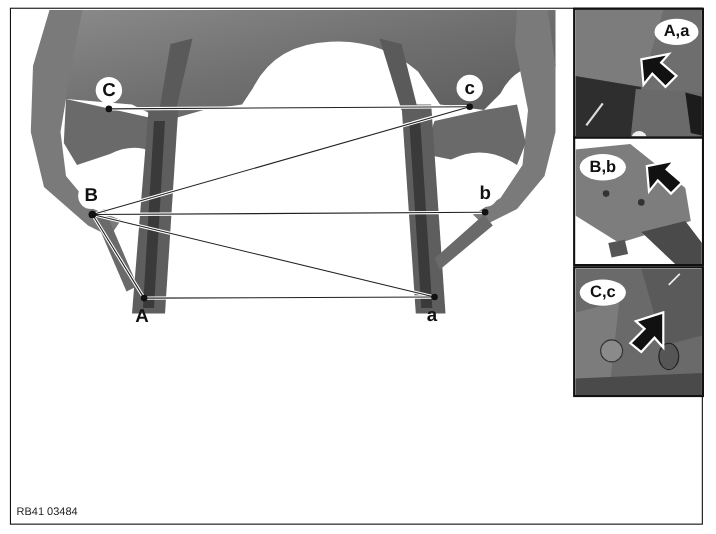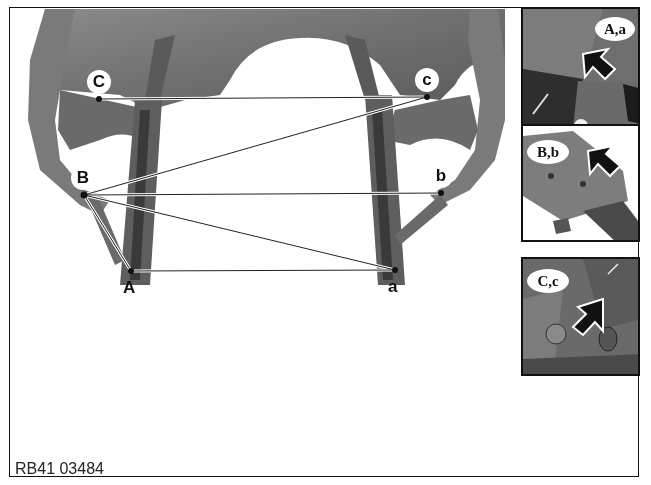--- a/index.html
+++ b/index.html
@@ -1,24 +1,24 @@
 <!DOCTYPE html>
 <html><head>
 <meta charset="utf-8">
 <style>
   html,body{margin:0;padding:0;background:#fff;}
   body{width:651px;height:485px;position:relative;overflow:hidden;font-family:"Liberation Sans",sans-serif;}
   .frame{position:absolute;left:9px;top:7px;width:630px;height:470px;border:1.5px solid #111;box-sizing:border-box;background:#fff;}
   .main-svg{position:absolute;left:0;top:0;}
   .inset{position:absolute;left:521px;width:119px;border:2px solid #111;box-sizing:border-box;overflow:hidden;}
   .inset svg{position:absolute;left:0;top:0;}
-  .inset-label{position:absolute;background:#fff;border-radius:50%;font-weight:bold;font-size:15px;color:#111;text-align:center;line-height:24px;height:24px;font-family:Liberation Serif, serif;}
+  .inset-label{position:absolute;background:#fff;border-radius:50%;font-weight:bold;font-size:15px;color:#111;text-align:center;line-height:24px;height:24px;}
   .callout{position:absolute;width:24px;height:24px;border-radius:50%;background:#fff;font-weight:bold;font-size:17px;color:#111;text-align:center;line-height:24px;}
   .plain-label{position:absolute;font-weight:bold;font-size:17px;color:#111;line-height:18px;}
-  .ref{position:absolute;left:15px;top:460px;font-size:16px;color:#222;}
+  .ref{position:absolute;left:15px;top:460px;font-size:10px;color:#222;}
 </style>
 </head>
 <body>
 
 <div class="frame"></div>
 
 <svg class="main-svg" width="651" height="485" viewBox="0 0 651 485">
   <defs>
     <linearGradient id="metal" x1="0" y1="0" x2="1" y2="1">
       <stop offset="0" stop-color="#8a8a8a"></stop>
@@ -101,21 +101,21 @@
     <path d="M0 10 L50 5 L100 45 L105 75 L40 95 L0 70 Z" fill="#7d7d7d"></path>
     <path d="M60 85 L100 75 L119 100 L119 118 L95 118 Z" fill="#4a4a4a"></path>
     <path d="M30 95 L45 92 L48 105 L33 108 Z" fill="#555"></path>
     <circle cx="28" cy="50" r="3" fill="#333"></circle>
     <circle cx="60" cy="58" r="3" fill="#333"></circle>
     <path d="M65 25 L90 20 L83 28 L97 40 L87 50 L75 38 L67 48 Z" fill="#111" stroke="#fff" stroke-width="2"></path>
   </svg>
   <div class="inset-label" style="left:4px;top:14px;width:42px;">B,b</div>
 </div>
 
-<div class="inset" style="top:257px;height:119px;">
+<div class="inset" style="top:242px;height:119px;">
   <svg width="119" height="119" viewBox="0 0 119 119">
     <rect width="119" height="119" fill="#6a6a6a"></rect>
     <path d="M0 40 L40 30 L30 119 L0 119 Z" fill="#7c7c7c"></path>
     <path d="M60 0 L119 0 L119 60 L80 70 Z" fill="#5a5a5a"></path>
     <path d="M0 100 L119 95 L119 119 L0 119 Z" fill="#4a4a4a"></path>
     <circle cx="33" cy="75" r="10" fill="#8a8a8a" stroke="#333"></circle>
     <ellipse cx="85" cy="80" rx="9" ry="12" fill="#555" stroke="#222"></ellipse>
     <path d="M85 15 L95 5" stroke="#eee" stroke-width="1.5"></path>
     <path d="M80 40 L55 48 L63 55 L50 68 L60 76 L72 63 L80 72 Z" fill="#111" stroke="#fff" stroke-width="2"></path>
   </svg>

